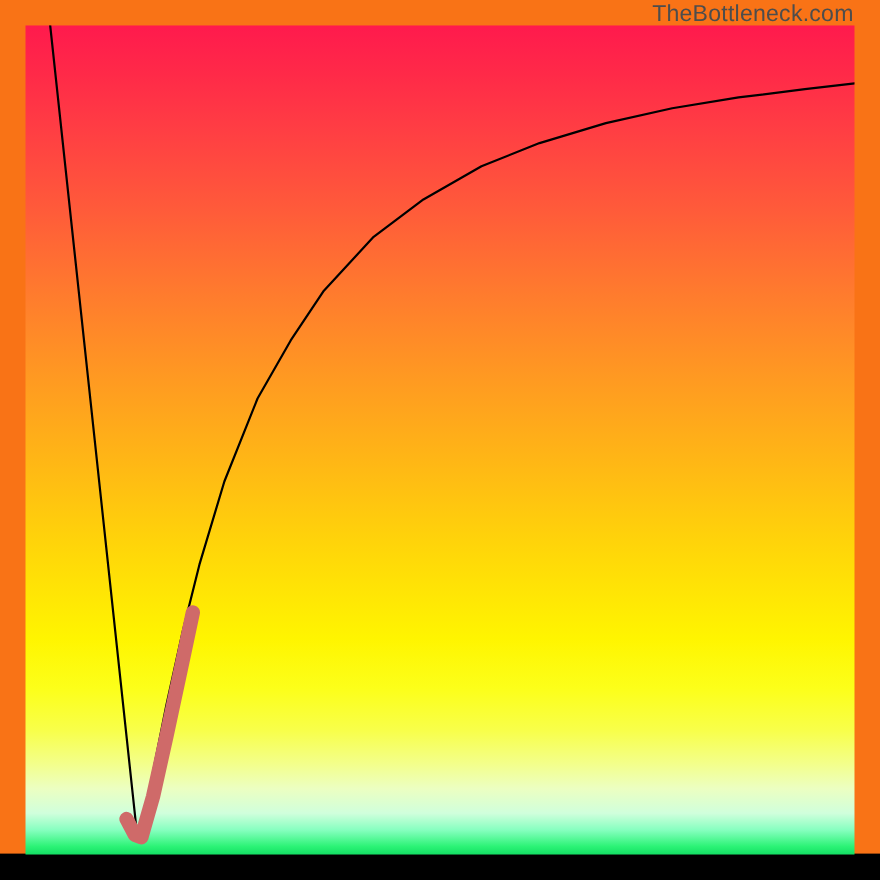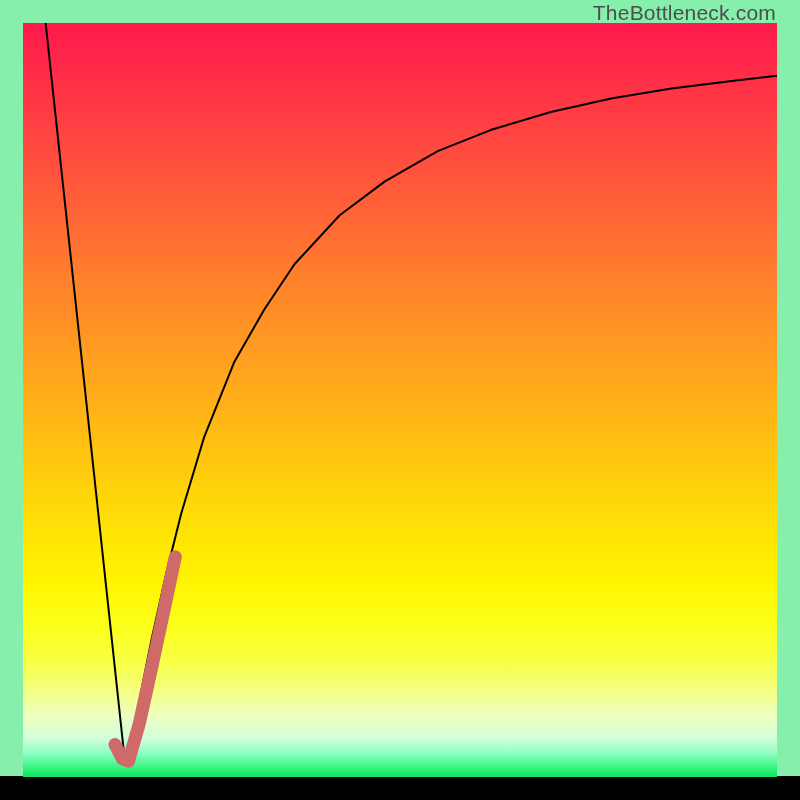--- a/index.html
+++ b/index.html
@@ -8,21 +8,21 @@
     width: 800px;
     height: 800px;
     overflow: hidden;
     background: #000;
     font-family: Arial, Helvetica, sans-serif;
   }
   .frame {
     position: relative;
     width: 800px;
     height: 776px;
-    background: #86efac;
+    background: #f97316;
   }
   .plot {
     position: absolute;
     left: 23px;
     top: 23px;
     width: 754px;
     height: 754px;
     overflow: hidden;
   }
   .gradient {

